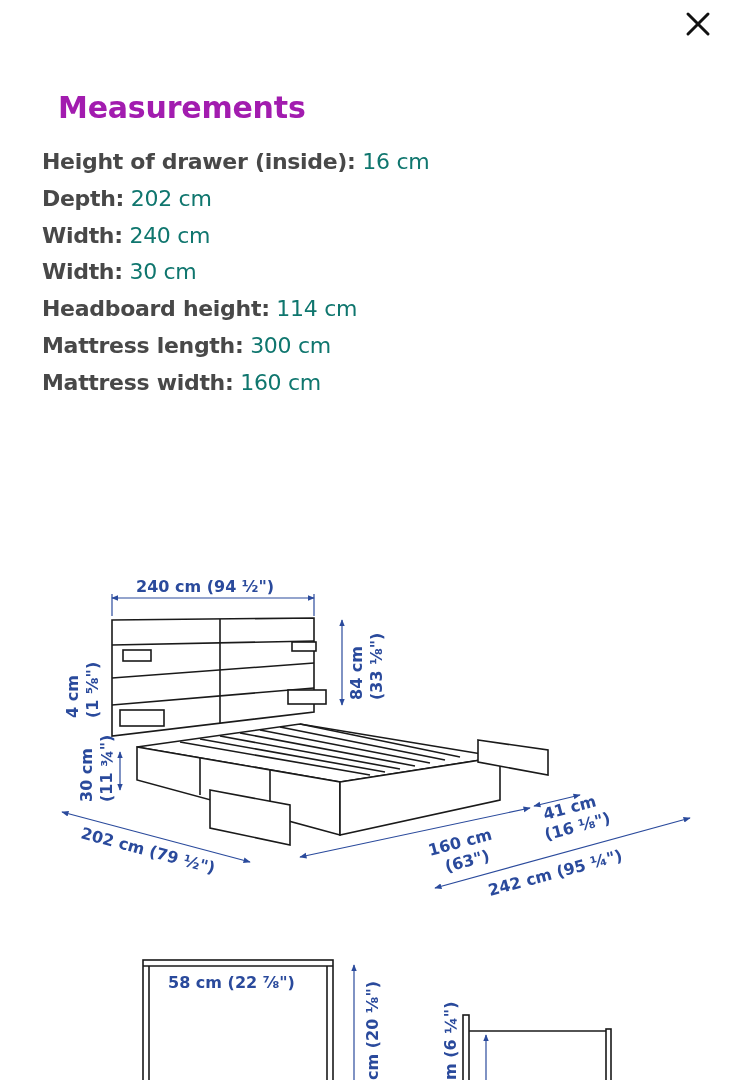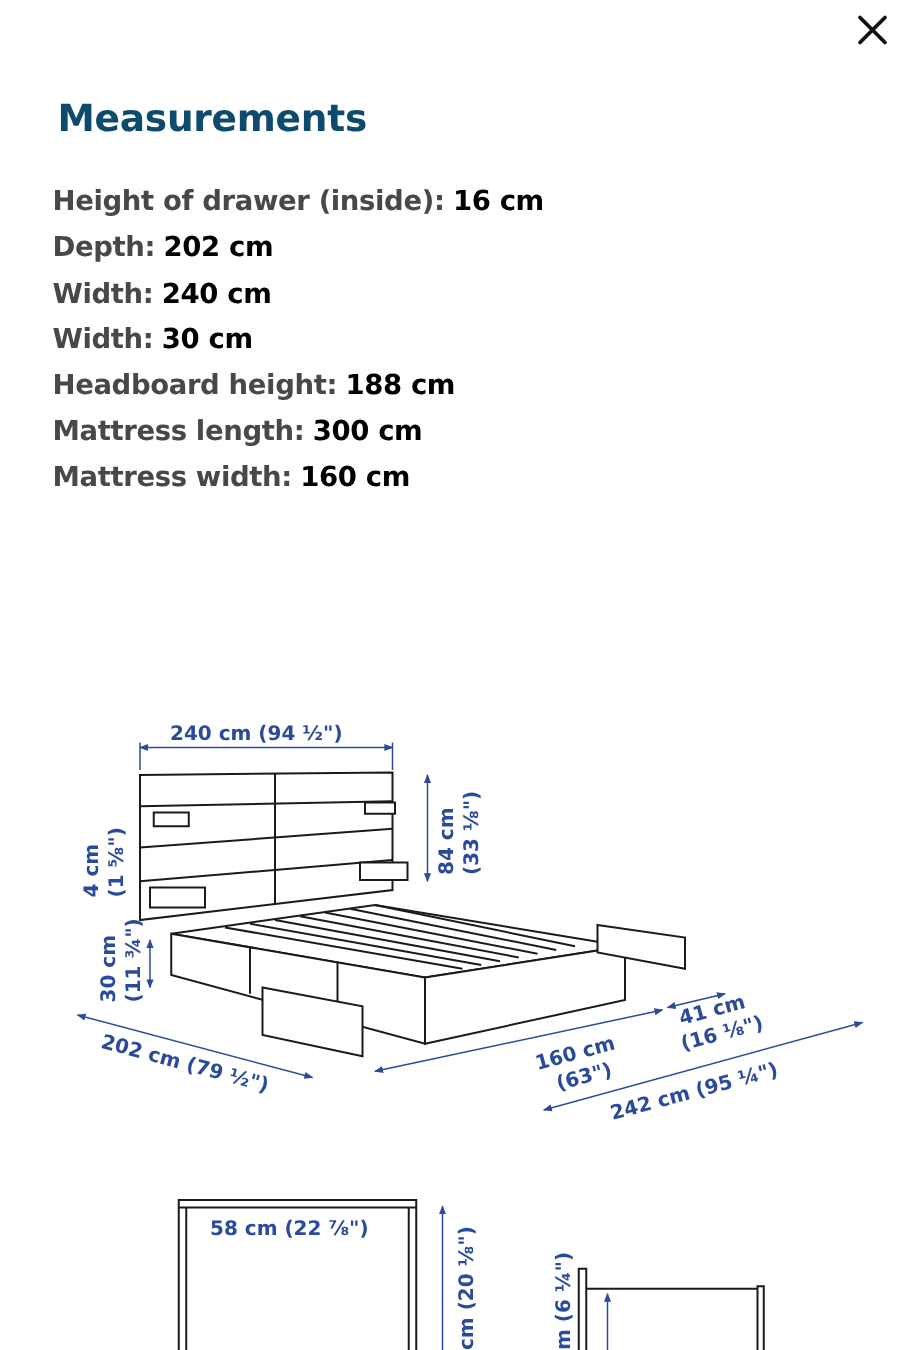--- a/index.html
+++ b/index.html
@@ -6,51 +6,51 @@
   body {
     width: 739px; height: 1080px; overflow: hidden; position: relative;
     font-family: "DejaVu Sans", "Liberation Sans", sans-serif;
     color: #111111;
   }
   .close-btn {
     position: absolute; left: 680px; top: 6px; width: 36px; height: 36px;
     display: flex; align-items: center; justify-content: center; cursor: pointer;
   }
   .title {
-    position: absolute; left: 42px; top: 74px; margin: 4px;
-    font-size: 30px; font-weight: bold; color: #0c4a6e; letter-spacing: -0.2px;
+    position: absolute; left: 42px; top: 74px; margin: 16px;
+    font-size: 30px; font-weight: bold; color: #a21caf; letter-spacing: -0.2px;
   }
   .specs { position: absolute; left: 42px; top: 144px; margin: 0; padding: 0; list-style: none; }
   .spec-row {
     font-size: 22px; line-height: 36.8px; color: #484848; white-space: nowrap;
     letter-spacing: -0.3px;
   }
   .spec-label { font-weight: bold; color: #484848; }
-  .spec-value { font-weight: bold; color: #000000; }
+  .spec-value { font-weight: normal; color: #0f766e; }
   .diagram { position: absolute; left: 0; top: 560px; width: 739px; height: 520px; }
   .dim { fill: #2a4a9c; font-family: "DejaVu Sans", sans-serif; font-weight: bold; font-size: 16px; }
 </style>
 </head>
 <body>
 
 <div class="close-btn">
   <svg width="26" height="26" viewBox="0 0 26 26">
     <line x1="3" y1="3" x2="23" y2="23" stroke="#111" stroke-width="3" stroke-linecap="round"></line>
     <line x1="23" y1="3" x2="3" y2="23" stroke="#111" stroke-width="3" stroke-linecap="round"></line>
   </svg>
 </div>
 
 <h1 class="title">Measurements</h1>
 
 <ul class="specs">
   <li class="spec-row"><span class="spec-label">Height of drawer (inside):</span> <span class="spec-value">16 cm</span></li>
   <li class="spec-row"><span class="spec-label">Depth:</span> <span class="spec-value">202 cm</span></li>
   <li class="spec-row"><span class="spec-label">Width:</span> <span class="spec-value">240 cm</span></li>
   <li class="spec-row"><span class="spec-label">Width:</span> <span class="spec-value">30 cm</span></li>
-  <li class="spec-row"><span class="spec-label">Headboard height:</span> <span class="spec-value">188 cm</span></li>
+  <li class="spec-row"><span class="spec-label">Headboard height:</span> <span class="spec-value">114 cm</span></li>
   <li class="spec-row"><span class="spec-label">Mattress length:</span> <span class="spec-value">300 cm</span></li>
   <li class="spec-row"><span class="spec-label">Mattress width:</span> <span class="spec-value">160 cm</span></li>
 </ul>
 
 <svg class="diagram" viewBox="0 560 739 520" width="739" height="520">
   <defs>
     <marker id="ah" viewBox="0 0 10 10" refX="9" refY="5" markerWidth="6" markerHeight="6" orient="auto-start-reverse">
       <path d="M0,1 L10,5 L0,9 z" fill="#2a4a9c"></path>
     </marker>
   </defs>

